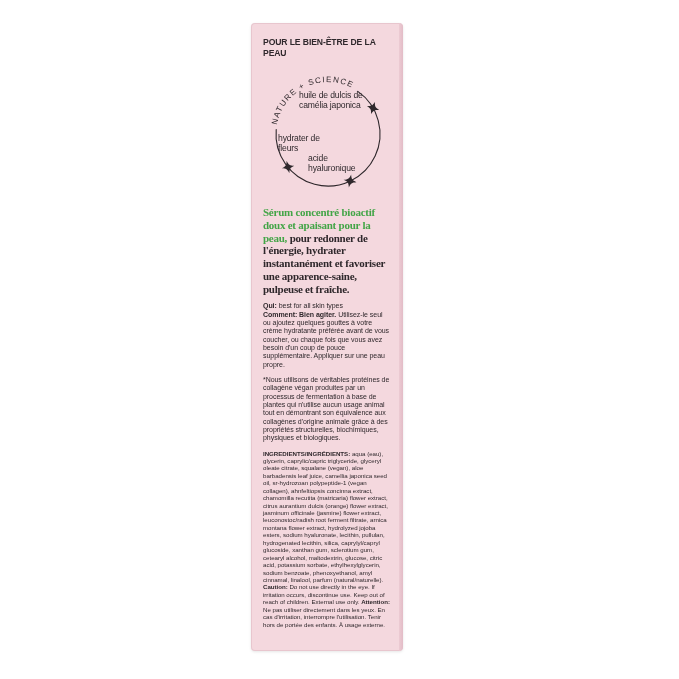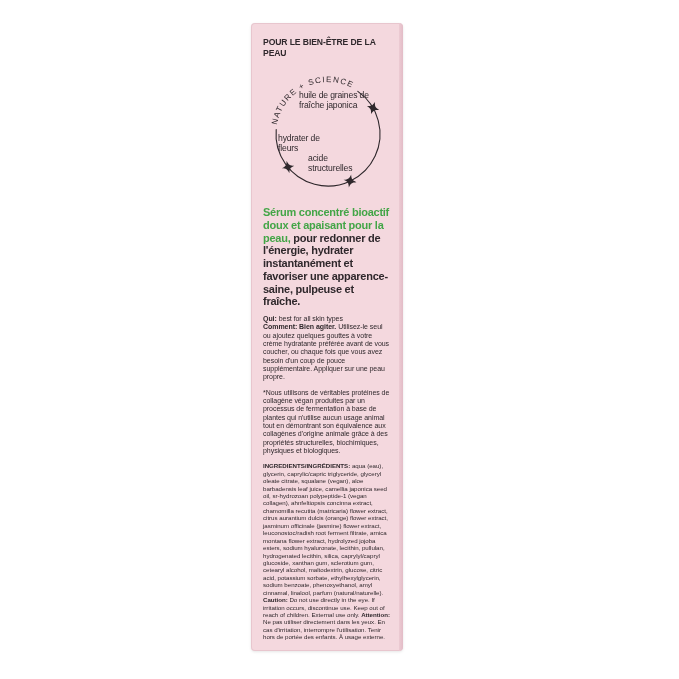--- a/index.html
+++ b/index.html
@@ -22,21 +22,21 @@
     border-radius:0 4px 4px 0;
   }
   .hdr{font-size:8.6px;font-weight:bold;line-height:1.28;letter-spacing:-0.1px;text-transform:uppercase;}
   .diagram{position:relative;width:130px;height:130px;margin:10px auto 0 auto;}
   .diagram svg{position:absolute;inset:0;}
   .dlabel{position:absolute;font-size:8.6px;line-height:1.18;letter-spacing:-0.15px;color:#2f282c;}
   .dl1{left:36px;top:21px;width:76px;}
   .dl2{left:15px;top:64px;width:46px;}
   .dl3{left:45px;top:84px;width:58px;}
   .arc-text{font-size:8px;letter-spacing:1.3px;fill:#2f282c;font-family:"Liberation Sans",sans-serif;}
-  .lead{margin:7px 0 0 0;font-size:11px;font-weight:bold;line-height:1.16;letter-spacing:-0.25px;}
+  .lead{margin:7px 0 0 0;font-size:11px;font-weight:bold;line-height:1.16;letter-spacing:-0.25px;font-family:Liberation Serif, serif;}
   .lead .green{color:#43a547;}
   .para{margin:7px 0 0 0;font-size:7px;line-height:1.19;letter-spacing:-0.05px;}
   .para b{font-weight:bold;}
   .ingr{margin:7px 0 0 0;font-size:6.15px;line-height:1.21;letter-spacing:-0.02px;}
 </style>
 </head>
 <body>
 
 <div class="stage">
   <div class="box">
@@ -58,23 +58,23 @@
         <g transform="translate(110,39) rotate(18)">
           <path d="M0 -6.5 C1.1 -2 2 -1.1 6.5 0 C2 1.1 1.1 2 0 6.5 C-1.1 2 -2 1.1 -6.5 0 C-2 -1.1 -1.1 -2 0 -6.5 Z" fill="#2f282c"></path>
         </g>
         <g transform="translate(87,112) rotate(10)">
           <path d="M0 -6.5 C1.1 -2 2 -1.1 6.5 0 C2 1.1 1.1 2 0 6.5 C-1.1 2 -2 1.1 -6.5 0 C-2 -1.1 -1.1 -2 0 -6.5 Z" fill="#2f282c"></path>
         </g>
         <g transform="translate(25,98) rotate(-12)">
           <path d="M0 -6.5 C1.1 -2 2 -1.1 6.5 0 C2 1.1 1.1 2 0 6.5 C-1.1 2 -2 1.1 -6.5 0 C-2 -1.1 -1.1 -2 0 -6.5 Z" fill="#2f282c"></path>
         </g>
       </svg>
-      <div class="dlabel dl1">huile de graines de fraîche japonica</div>
+      <div class="dlabel dl1">huile de dulcis de camélia japonica</div>
       <div class="dlabel dl2">hydrater de fleurs</div>
-      <div class="dlabel dl3">acide structurelles</div>
+      <div class="dlabel dl3">acide hyaluronique</div>
     </div>
 
     <p class="lead"><span class="green">Sérum concentré bioactif doux et apaisant pour la peau,</span>
       <span>pour redonner de l'énergie, hydrater instantanément et favoriser une apparence-saine, pulpeuse et fraîche.</span></p>
 
     <p class="para"><b>Qui:</b>
       <span>best for all skin types</span><br>
       <b>Comment: Bien agiter.</b>
       <span>Utilisez-le seul ou ajoutez quelques gouttes à votre crème hydratante préférée avant de vous coucher, ou chaque fois que vous avez besoin d'un coup de pouce supplémentaire. Appliquer sur une peau propre.</span></p>
 

